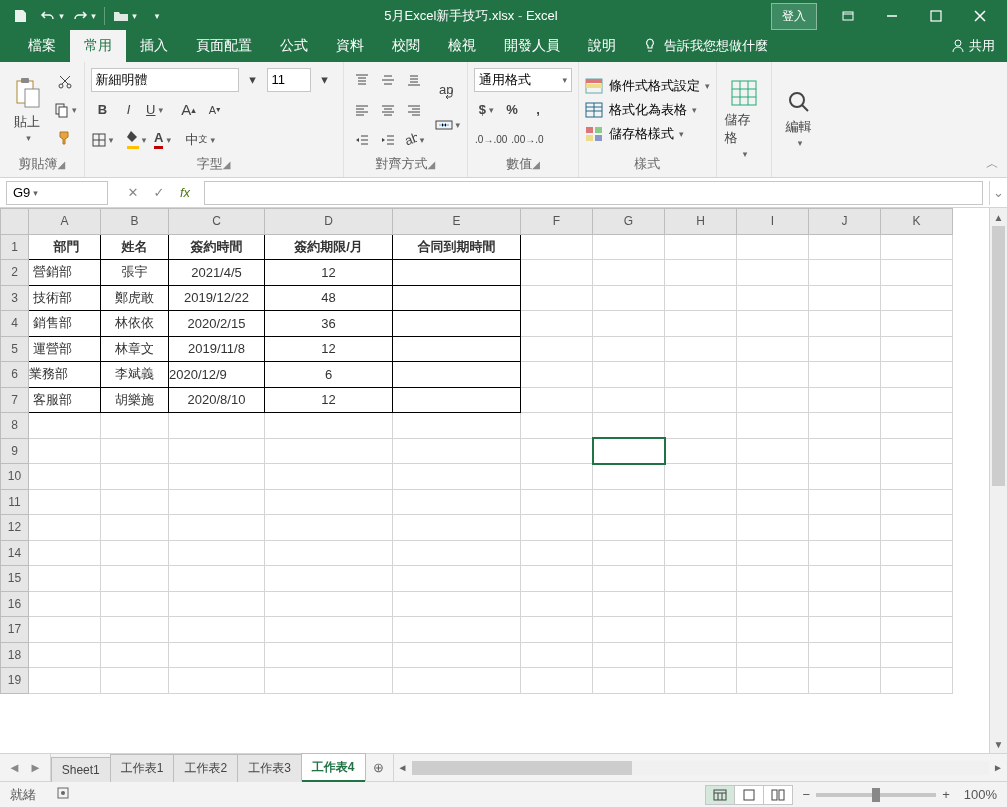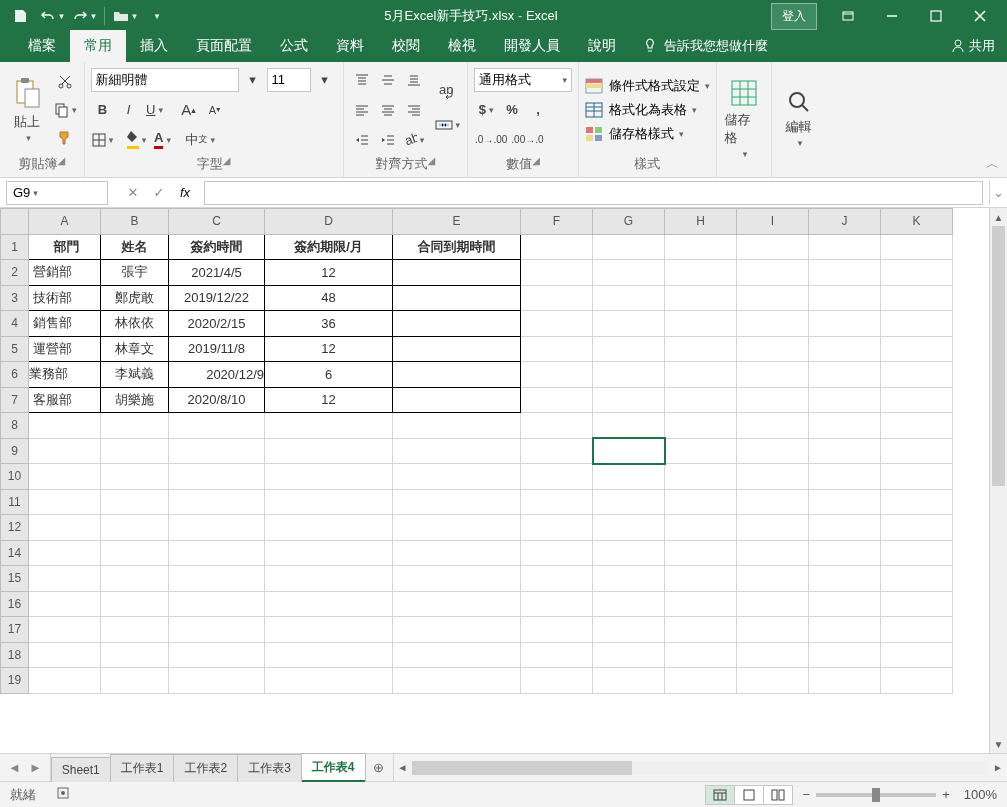--- a/index.html
+++ b/index.html
@@ -15,36 +15,36 @@
 .win-btn{width:42px;height:30px;display:flex;align-items:center;justify-content:center;color:#fff}
 .tabs{height:30px;background:#217346;display:flex;align-items:flex-end;padding-left:14px;gap:0;color:#fff}
 .tab{padding:7px 14px;font-size:14px;cursor:pointer}
 .tab.active{background:#f3f3f3;color:#217346}
 .tell{display:flex;align-items:center;gap:6px;padding:7px 12px;color:#fff}
 .tab-spacer{flex:1}
 .share{padding:7px 12px;display:flex;align-items:center;gap:4px}
 .ribbon{height:116px;background:#f3f3f3;border-bottom:1px solid #d4d4d4;display:flex;position:relative}
 .group{display:flex;flex-direction:column;padding:4px 6px 2px;border-right:1px solid #e1e1e1;height:100%}
 .group-body{flex:1;display:flex;gap:4px}
-.group-label{text-align:center;font-size:12px;color:#666;padding:2px 0;display:flex;justify-content:center;}
+.group-label{text-align:center;font-size:12px;color:#666;padding:2px 0;display:flex;align-items:center;justify-content:center;}
 .dlg-launcher{font-size:10px;color:#888}
 .bigbtn{display:flex;flex-direction:column;align-items:center;justify-content:center;width:42px;gap:2px;font-size:12px;color:#444;padding:4px 2px}
 .bigbtn svg{margin-bottom:2px}
 .col{display:flex;flex-direction:column;gap:4px;justify-content:center}
 .row{display:flex;gap:2px;align-items:center}
 .sbtn{min-width:24px;height:24px;display:flex;align-items:center;justify-content:center;color:#444;border:1px solid transparent}
 .fontbox{width:148px;height:24px;border:1px solid #c6c6c6;background:#fff;padding:0 4px;display:flex;align-items:center;font-size:12px}
 .sizebox{width:44px;height:24px;border:1px solid #c6c6c6;background:#fff;padding:0 4px;display:flex;align-items:center;font-size:12px}
 .fmt-combo{width:98px;height:24px;border:1px solid #c6c6c6;background:#fff;padding:0 4px;display:flex;align-items:center;justify-content:space-between;font-size:12px}
 .ribbon-collapse{position:absolute;right:8px;bottom:4px;color:#777}
 .fbar{height:30px;border-bottom:1px solid #d4d4d4;display:flex;align-items:center;background:#fff}
 .namebox{width:102px;height:24px;border:1px solid #c6c6c6;margin:0 6px;padding:0 6px;display:flex;align-items:center;justify-content:flex-start;font-size:13px;background:#fff}
 .fbar-btns{display:flex;gap:4px;padding:0 8px;color:#888}
 .fbar-btns span{width:22px;text-align:center}
-.fx{font-style:italic;color:#000000}
+.fx{font-style:italic;color:#4d7c0f}
 .finput{flex:1;height:24px;border:1px solid #c6c6c6;margin-right:6px;background:#fff}
 .fexpand{width:18px;height:24px;display:flex;align-items:center;justify-content:center;color:#888;border-left:1px solid #d4d4d4}
 .sheet{flex:1;display:flex;overflow:hidden;position:relative;background:#fff}
 .grid{flex:1;overflow:hidden}
 table{border-collapse:collapse;table-layout:fixed}
 th,td{border:1px solid #d4d4d4;height:25.5px;font-size:13px;font-weight:normal;color:#333;padding:0}
 th.ch{background:#e6e6e6;text-align:center;font-size:12px;color:#555;border-color:#bdbdbd}
 th.rh{background:#e6e6e6;text-align:center;font-size:12px;color:#555;width:28px;border-color:#bdbdbd}
 th.corner{background:#e6e6e6;width:28px;border-color:#bdbdbd}
 td{text-align:center}
@@ -542,21 +542,21 @@
             <td class="" style=""></td>
             <td class="" style=""></td>
             <td class="" style=""></td>
             <td class="" style=""></td>
             <td class="" style=""></td>
           </tr>
           <tr>
             <th class="rh">6</th>
             <td class="databorder" style="text-align:left;">業務部</td>
             <td class="databorder" style="">李斌義</td>
-            <td class="databorder" style="text-align:right">2020/12/9</td>
+            <td class="databorder" style="text-align:left">2020/12/9</td>
             <td class="databorder" style="text-align:center">6</td>
             <td class="databorder" style=""></td>
             <td class="" style=""></td>
             <td class="" style=""></td>
             <td class="" style=""></td>
             <td class="" style=""></td>
             <td class="" style=""></td>
             <td class="" style=""></td>
           </tr>
           <tr>

